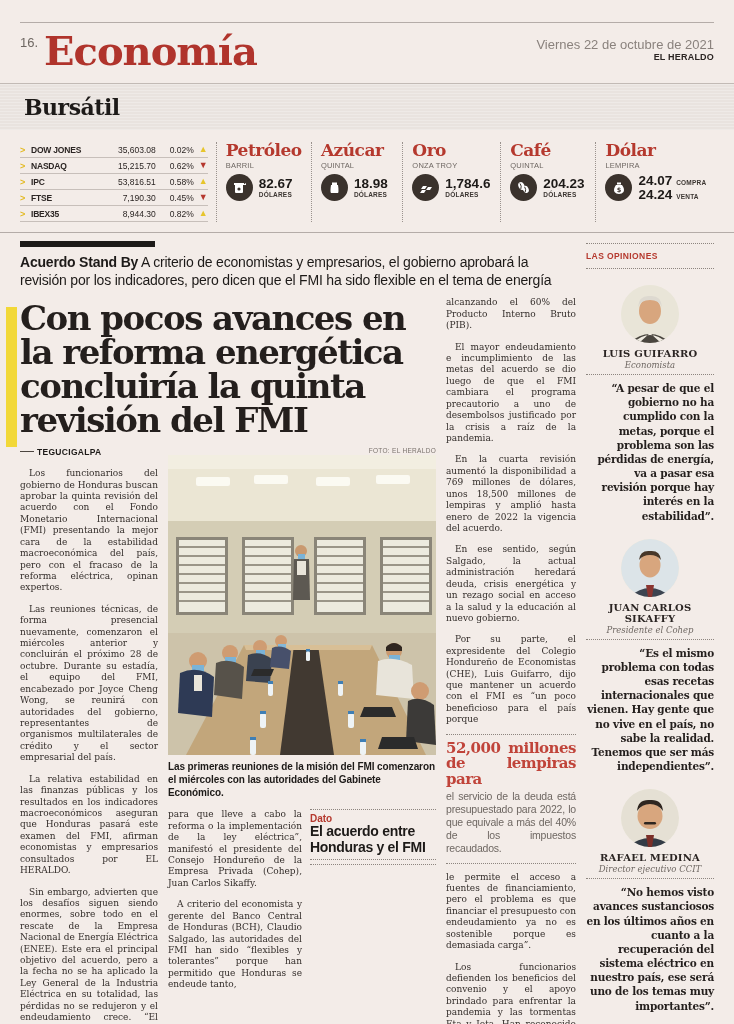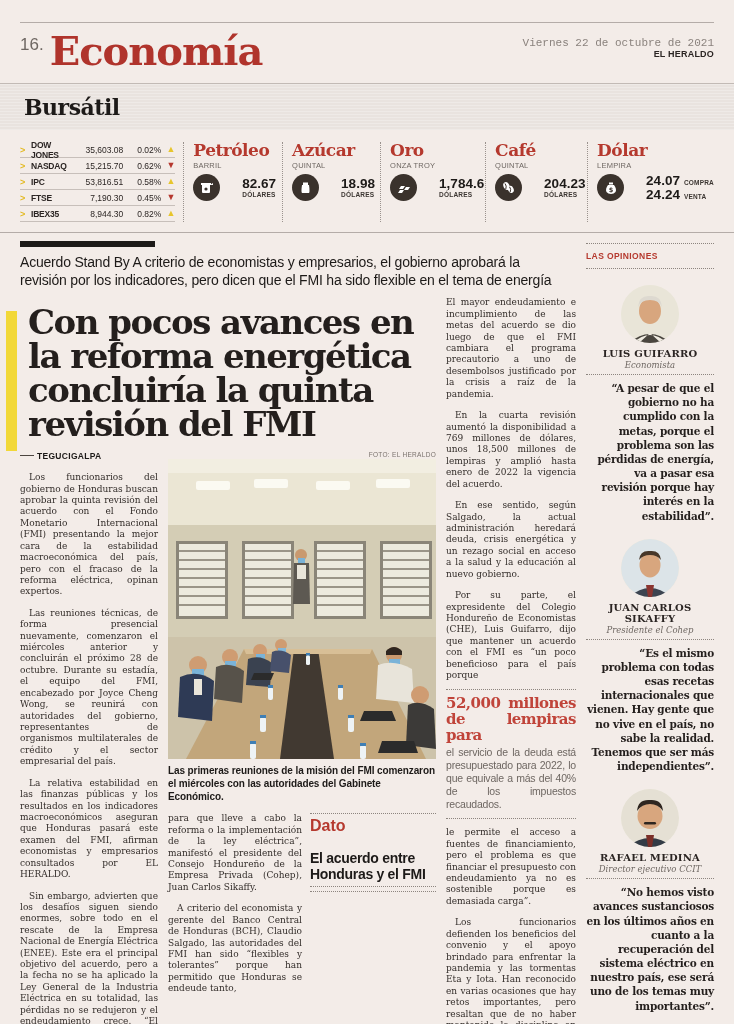--- a/index.html
+++ b/index.html
@@ -6,25 +6,25 @@
   .page{
     position:relative;width:734px;height:1024px;margin:0 auto;
     background:#f3ecE8;background:#f3ece8;overflow:hidden;
     font-family:"DejaVu Serif",serif;color:#2b2523;
   }
   .top-rule{border-top:1px solid #b4aca8;margin:22px 20px 0 20px;}
 
   
   header{display:flex;justify-content:space-between;align-items:flex-start;padding:8px 20px 6px 20px;}
   .title-block{display:flex;align-items:flex-start;gap:6px;}
-  .page-number{font-family:"Liberation Sans",sans-serif;font-size:17px;color:#6e6762;margin-top:4px;}
+  .page-number{font-family:"Liberation Sans",sans-serif;font-size:13px;color:#6e6762;margin-top:4px;}
   .section-title{font-family:"DejaVu Serif",serif;font-weight:bold;font-size:40px;line-height:1;
     color:#b0342c;margin:0;letter-spacing:-1px;}
   .date-block{text-align:right;font-family:"Liberation Sans",sans-serif;margin-top:6px;}
-  .date-line{font-size:11px;color:#8a827d;font-family:Liberation Mono, monospace;}
+  .date-line{font-size:13px;color:#8a827d;}
   .masthead{font-size:9px;font-weight:bold;color:#2b2523;letter-spacing:.2px;}
 
   
   .bursatil-band{
     margin-top:6px;background:#e9e3df;border-top:1px solid #c2bab5;
     padding:10px 0 10px 24px;
     background-image:repeating-linear-gradient(0deg,rgba(255,255,255,.25) 0 1px,transparent 1px 3px);
   }
   .bursatil-title{font-family:"DejaVu Serif",serif;font-weight:bold;font-size:22px;margin:0;
     color:#1d1a18;letter-spacing:-.5px;}
@@ -39,41 +39,41 @@
   .idx-chg{font-size:8.5px;width:38px;text-align:right;}
   .tri{width:14px;text-align:right;font-size:9px;line-height:1;}
   .tri[data-dir="up"]::before{content:"▲";color:#e7c52c;}
   .tri[data-dir="down"]::before{content:"▼";color:#b5372e;}
 
   .commodity{border-left:1px dotted #9a928d;padding:0 6px 0 9px;font-family:"Liberation Sans",sans-serif;}
   .c-pet{width:86px}.c-azu{width:82px}.c-oro{width:89px}.c-caf{width:86px}.c-dol{width:118px;}
   .com-name{font-family:"DejaVu Serif",serif;font-weight:bold;font-size:17px;color:#b5392e;
     line-height:1;letter-spacing:-.5px;}
   .com-unit{font-size:7.5px;color:#6e6762;margin:2px 0 4px 0;letter-spacing:.2px;}
-  .com-body{display:flex;align-items:center;gap:22px;}
+  .com-body{display:flex;align-items:center;gap:6px;}
   .com-icon{width:27px;height:27px;border-radius:50%;background:#3a322c;flex:none;
     display:flex;align-items:center;justify-content:center;}
   .com-val{font-weight:bold;font-size:13.5px;color:#1d1a18;line-height:1;}
   .com-cur{font-size:6.5px;font-weight:bold;color:#3c3632;letter-spacing:.2px;}
   .dolar-lines .dl{display:flex;align-items:baseline;gap:4px;}
 
   
   .article-area{display:flex;gap:10px;padding:6px 20px 0 20px;}
   .article-main{width:556px;}
   .kicker-bar{width:135px;height:6px;background:#1d1a18;margin:2px 0 6px 0;}
   .kicker{font-family:"Liberation Sans",sans-serif;font-size:14px;line-height:1.3;
     letter-spacing:-.2px;color:#1d1a18;margin:0 0 8px 0;width:548px;}
-  .kicker b{font-weight:normal;margin-top:36px;}
+  .kicker b{font-weight:bold;margin-top:36px;}
 
   .main-body{display:flex;gap:10px;}
   .left-stack{width:416px;}
   .headline-wrap{position:relative;margin:4px 0 10px 0;}
   .hl-bar{position:absolute;left:-14px;top:6px;width:11px;height:140px;background:#f2d838;}
   .headline{font-family:"DejaVu Serif",serif;font-weight:bold;font-size:34px;line-height:1.0;
-    letter-spacing:-1.5px;color:#241f1d;margin:8px;}
+    letter-spacing:-1.5px;color:#241f1d;margin:0;}
 
   .body-row{display:flex;gap:10px;margin-top:10px;}
   .newscol{font-size:9px;line-height:1.27;text-align:justify;color:#332d2a;}
   .newscol p{margin:0;}
   .newscol p + p{text-indent:9px;margin-top:10px;}
   .col1{width:138px;}
   .col3{width:130px;}
   .photo-zone{width:268px;}
 
   .dateline{font-family:Liberation Sans, sans-serif;font-weight:bold;font-size:8.5px;
@@ -83,21 +83,21 @@
   .photo-credit{font-family:"Liberation Sans",sans-serif;font-size:6.5px;color:#7a726d;
     text-align:right;letter-spacing:.3px;margin-bottom:1px;}
   .photo-frame{width:268px;height:300px;background:#e0dac9;overflow:hidden;}
   .caption{font-family:"Liberation Sans",sans-serif;font-weight:bold;font-size:10px;
     line-height:1.3;color:#1d1a18;margin:5px 0 10px 0;letter-spacing:-.1px;}
 
   .underphoto{display:flex;gap:8px;}
   .col2{width:134px;}
   .dato-box{width:126px;border-top:1px dotted #8d857f;padding-top:3px;
     font-family:"Liberation Sans",sans-serif;}
-  .dato-label{color:#b5392e;font-weight:bold;font-size:16px;margin:0 0 16px 0;}
+  .dato-label{color:#b5392e;font-weight:bold;font-size:10px;margin:0 0 0 0;}
   .dato-title{font-weight:bold;font-size:14px;line-height:1.1;color:#1d1a18;
     letter-spacing:-.3px;margin:0 0 4px 0;}
   .dotted{border-top:1px dotted #8d857f;margin:4px 0;}
   .dato-text{font-size:9px;font-weight:bold;line-height:1.35;color:#4a443f;margin:4px 0 0 0;}
 
   .stat{border-top:1px dotted #8d857f;border-bottom:1px dotted #8d857f;
     padding:6px 0 7px 0;margin:8px 0;font-family:"Liberation Sans",sans-serif;}
   .stat-red{font-family:"DejaVu Serif",serif;color:#c0443a;font-weight:bold;font-size:15px;
     line-height:1.05;letter-spacing:-.5px;}
   .stat-gray{font-size:10.5px;line-height:1.25;color:#6e6762;margin-top:2px;letter-spacing:-.2px;}
@@ -443,20 +443,21 @@
                   <p class="dato-title">El acuerdo entre Honduras y el FMI</p>
                   <div class="dotted"></div>
                   <div class="dotted"></div>
                 </aside>
               </div>
             </div>
           </div>
         </div>
 
         <div class="newscol col3">
+          <p>alcanzando el 60% del Producto Interno Bruto (PIB).</p>
           <p>El mayor endeudamiento e incumplimiento de las metas del acuerdo se dio luego de que el FMI cambiara el programa precautorio a uno de desembolsos justificado por la crisis a raíz de la pandemia.</p>
           <p>En la cuarta revisión aumentó la disponibilidad a 769 millones de dólares, unos 18,500 millones de lempiras y amplió hasta enero de 2022 la vigencia del acuerdo.</p>
           <p>En ese sentido, según Salgado, la actual administración heredará deuda, crisis energética y un rezago social en acceso a la salud y la educación al nuevo gobierno.</p>
           <p>Por su parte, el expresidente del Colegio Hondureño de Economistas (CHE), Luis Guifarro, dijo que mantener un acuerdo con el FMI es “un poco beneficioso para el país porque</p>
 
           <div class="stat">
             <div class="stat-red">52,000 millones de lempiras para</div>
             <div class="stat-gray">el servicio de la deuda está presupuestado para 2022, lo que equivale a más del 40% de los impuestos recaudados.</div>
           </div>
 

